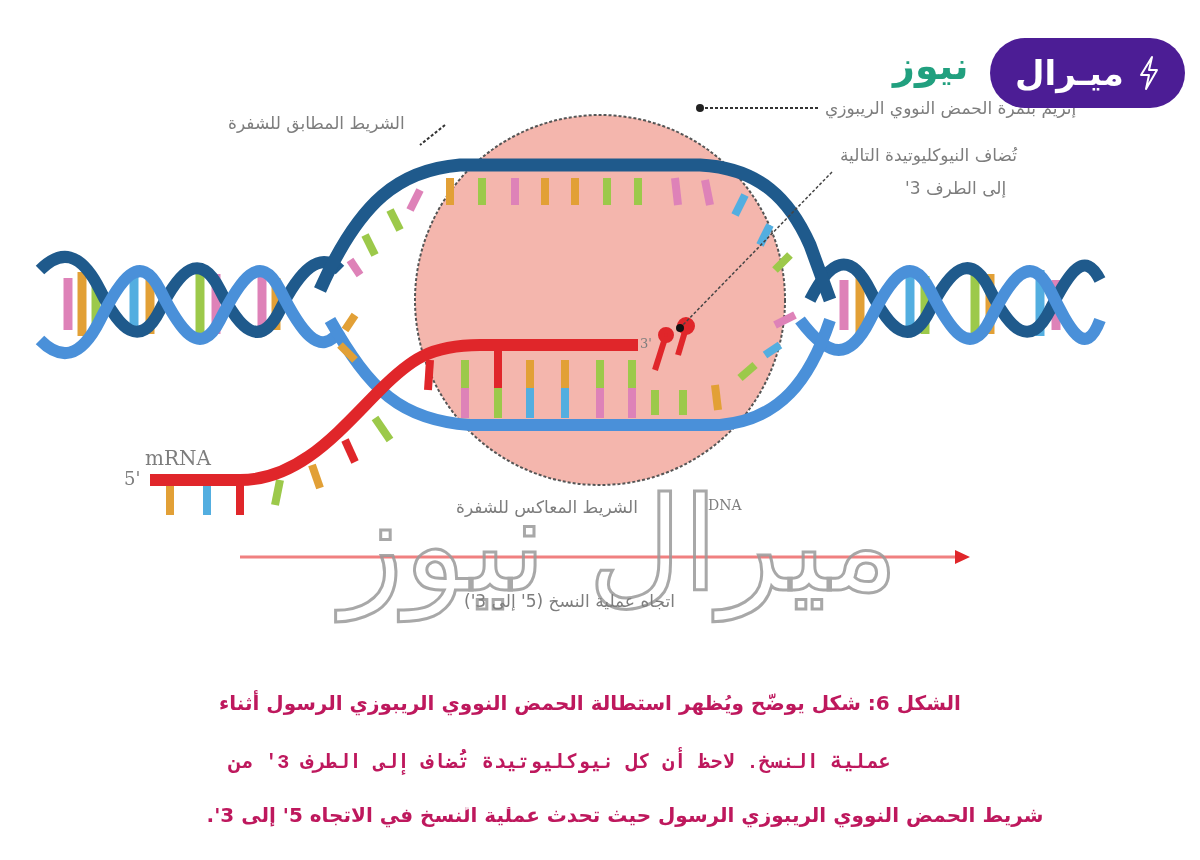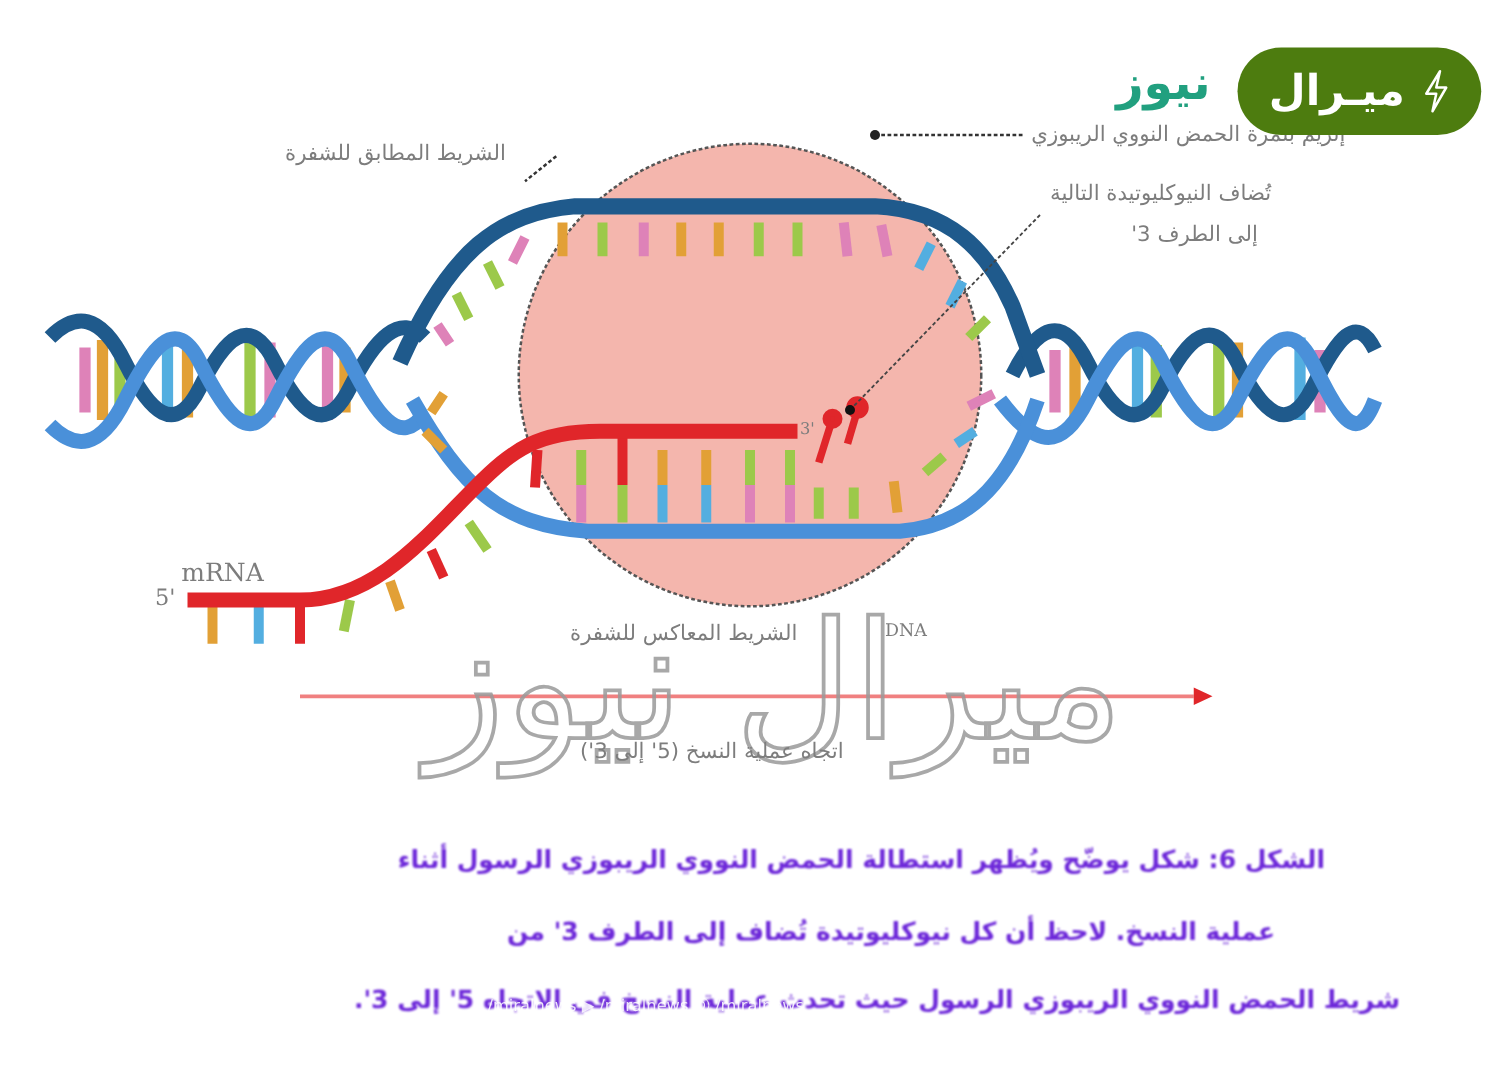--- a/index.html
+++ b/index.html
@@ -1,22 +1,22 @@
 <!DOCTYPE html>
 <html><head>
 <meta charset="utf-8">
 <style>
   html, body { margin: 0; padding: 0; background: #ffffff; }
   body { width: 1200px; height: 860px; position: relative; overflow: hidden; font-family: "DejaVu Sans", sans-serif; }
   #diagram { position: absolute; left: 0; top: 0; width: 1200px; height: 860px; }
   .label { position: absolute; color: #7d7d7d; font-family: "DejaVu Sans", sans-serif; font-size: 17px; direction: rtl; white-space: nowrap; filter: blur(0.6px); }
   .label-ltr { direction: ltr; font-family: "DejaVu Serif", serif; }
-  .caption { position: absolute; left: 120px; width: 940px; text-align: right; direction: rtl; color: #6d28d9; font-size: 20px; font-weight: bold; filter: blur(0.7px); white-space: nowrap; }
+  .caption { position: absolute; left: 120px; width: 940px; text-align: center; direction: rtl; color: #be185d; font-size: 20px; font-weight: bold; filter: blur(0.7px); white-space: nowrap; margin-top: 16px; }
   .logo { position: absolute; left: 893px; top: 38px; width: 292px; height: 70px; text-align: right; }
-  .logo-pill { position: absolute; left: 97px; top: 0; width: 195px; height: 70px; border-radius: 35px; background: #4d7c0f; display: flex; align-items: center; justify-content: center; gap: 14px; }
+  .logo-pill { position: absolute; left: 97px; top: 0; width: 195px; height: 70px; border-radius: 35px; background: #4c1d95; display: flex; align-items: center; justify-content: center; gap: 14px; }
   .logo-pill-text { color: #fff; font-size: 34px; font-weight: bold; direction: rtl; }
   .logo-word { position: absolute; left: 0; top: 6px; color: #21a07f; font-size: 38px; font-weight: bold; direction: rtl; }
   .watermark-bottom { position: absolute; left: 390px; top: 796px; color: #fff; font-size: 13px; opacity: 0.85; }
 </style>
 </head>
 <body>
 
 <svg id="diagram" viewBox="0 0 1200 860" xmlns="http://www.w3.org/2000/svg">
 
   <g>
@@ -134,21 +134,21 @@
 <div class="label" style="left:840px;top:145px;">تُضاف النيوكليوتيدة التالية</div>
 <div class="label" style="left:905px;top:178px;text-align:right;">إلى الطرف 3'</div>
 <div class="label label-ltr" style="left:145px;top:446px;font-size:20px;">mRNA</div>
 <div class="label label-ltr" style="left:124px;top:468px;font-size:18px;">5'</div>
 <div class="label label-ltr" style="left:640px;top:336px;font-size:13px;">3'</div>
 <div class="label" style="left:456px;top:497px;">الشريط المعاكس للشفرة</div>
 <div class="label label-ltr" style="left:708px;top:497px;font-size:14px;">DNA</div>
 <div class="label" style="left:464px;top:577px;margin-top:14px;">اتجاه عملية النسخ (5' إلى 3')</div>
 
 <div class="caption" style="top:675px;">الشكل 6: شكل يوضّح ويُظهر استطالة الحمض النووي الريبوزي الرسول أثناء</div>
-<div class="caption" style="top:733px;left:100px;width:920px;">عملية النسخ. لاحظ أن كل نيوكليوتيدة تُضاف إلى الطرف 3' من</div>
+<div class="caption" style="top:733px;left:100px;width:920px;font-family:Liberation Mono, monospace;">عملية النسخ. لاحظ أن كل نيوكليوتيدة تُضاف إلى الطرف 3' من</div>
 <div class="caption" style="top:787px;left:130px;width:990px;">شريط الحمض النووي الريبوزي الرسول حيث تحدث عملية النسخ في الاتجاه 5' إلى 3'.</div>
 <div class="watermark-bottom">/miralnews ▶ /miralnews ⓞ /miralnews</div>
 
 <div class="logo">
   <div class="logo-word">نيوز</div>
   <div class="logo-pill">
     <span class="logo-pill-text">ميـرال</span>
     <svg width="22" height="36" viewBox="0 0 22 36">
       <path d="M14 2 L3 20 L11 20 L8 34 L19 15 L11 15 Z" fill="none" stroke="#fff" stroke-width="2" stroke-linejoin="round"></path>
     </svg>

